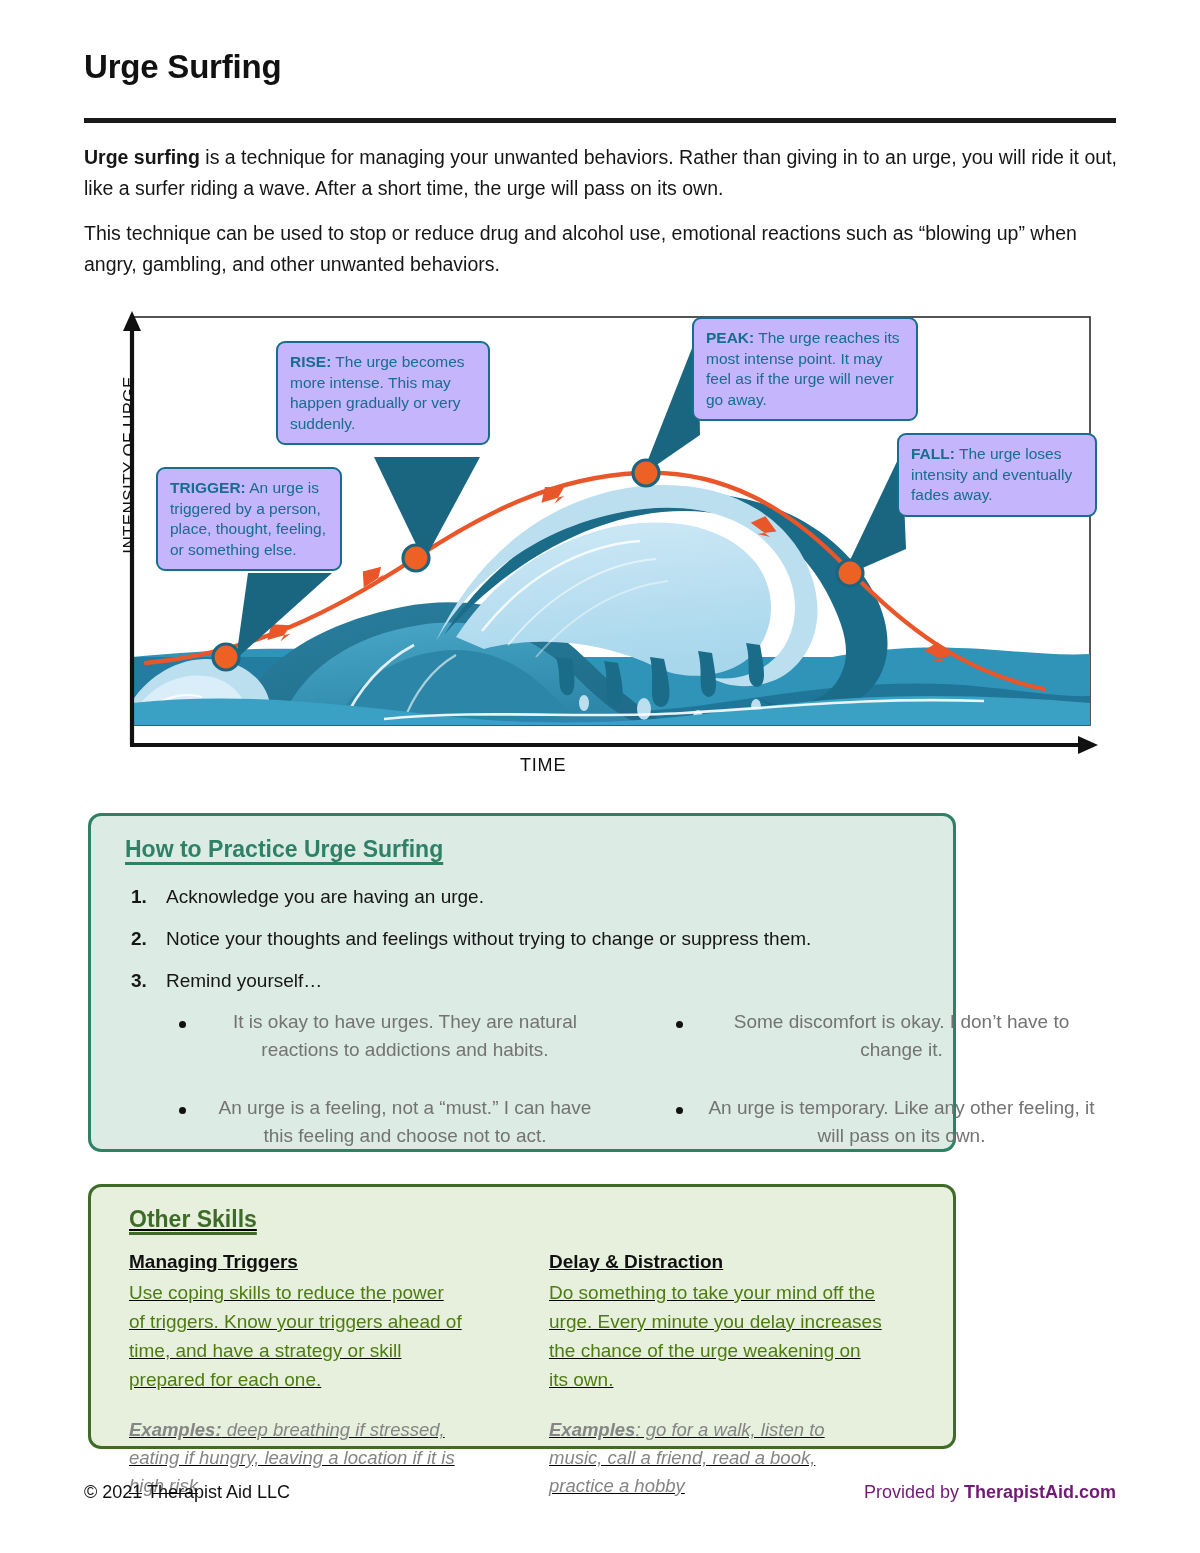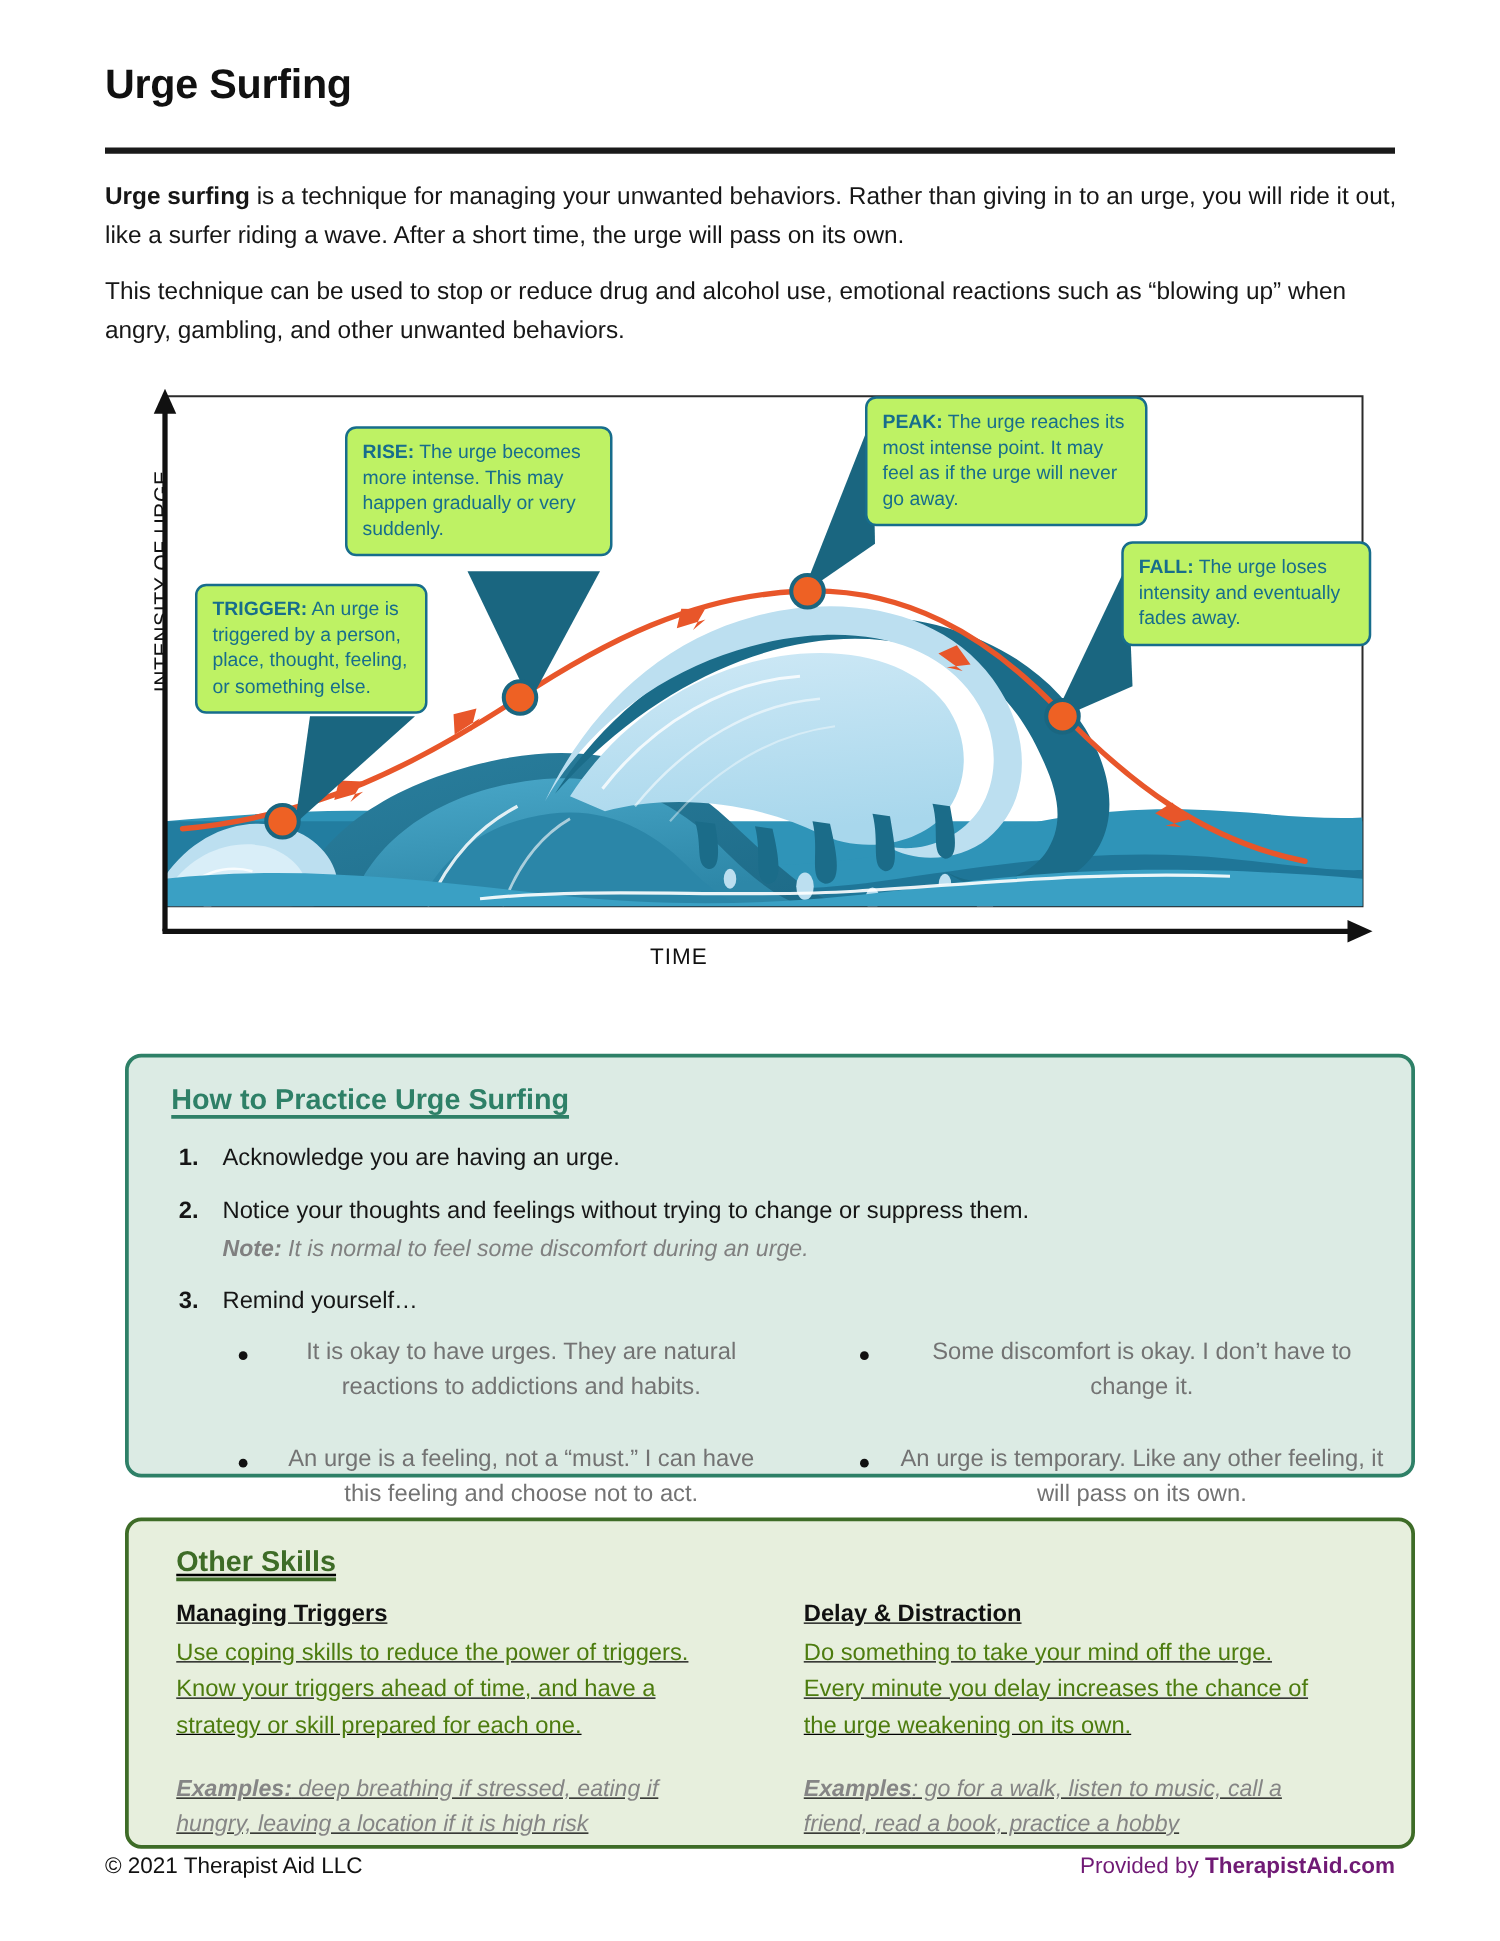--- a/index.html
+++ b/index.html
@@ -85,44 +85,43 @@
   }
   .plot-svg {
     position: absolute;
     left: 0;
     top: 0;
   }
 
   
   .callout {
     position: absolute;
-    background: #bef264;
+    background: #c4b5fd;
     border: 2.5px solid #176d8c;
     border-radius: 9px;
     color: #176d8c;
     font-size: 15.5px;
     line-height: 20.5px;
     padding: 9px 11px 9px 12px;
     box-sizing: border-box;
     z-index: 6;
   }
   .callout b { font-weight: bold; }
   .callout.trigger { left: 72px;  top: 162px; width: 186px; }
   .callout.rise    { left: 192px; top: 36px;  width: 214px; }
   .callout.peak    { left: 608px; top: 12px;  width: 226px; }
   .callout.fall    { left: 813px; top: 128px; width: 200px; }
 
   
   .infobox {
     position: absolute;
-    left: 100px;
-    width: 1032px;
+    left: 88px;
+    width: 868px;
     box-sizing: border-box;
     border-radius: 13px;
-    margin-top: 30px;
   }
   .box-practice {
     top: 813px;
     height: 339px;
     background: #dcebe4;
     border: 3px solid #2e8067;
   }
   .box-other {
     top: 1184px;
     height: 265px;
@@ -400,21 +399,20 @@
       <div class="box-heading">How to Practice Urge Surfing</div>
 
       <ol class="steps">
         <li>
           <span class="num">1.</span>
           <span>Acknowledge you are having an urge.</span>
         </li>
         <li>
           <span class="num">2.</span>
           <span>Notice your thoughts and feelings without trying to change or suppress them.</span>
-          <span class="note"><b>Note:</b><span> It is normal to feel some discomfort during an urge.</span></span>
         </li>
         <li>
           <span class="num">3.</span>
           <span>Remind yourself…</span>
         </li>
       </ol>
 
       <div class="reminders">
         <div class="rem-col left">
           <div class="rem-item">

